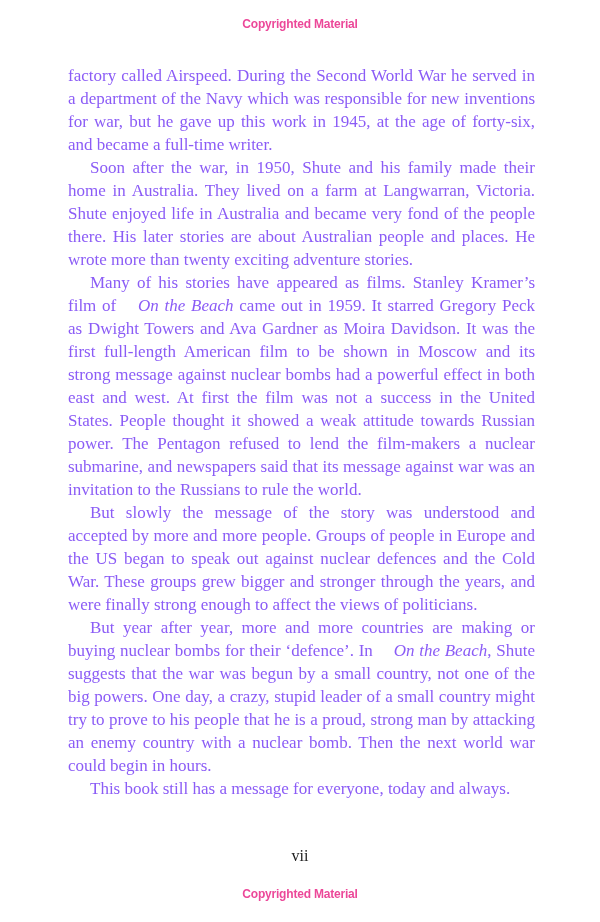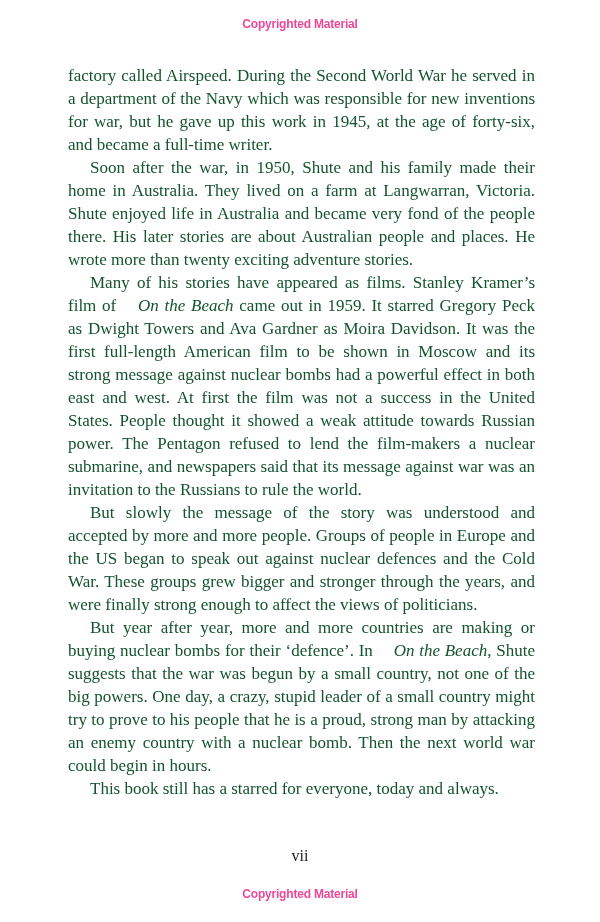--- a/index.html
+++ b/index.html
@@ -25,21 +25,21 @@
     letter-spacing: -0.2px;
     color: #ec4899;
   }
   .copyright-banner.top { top: 17px; }
   .copyright-banner.bottom { top: 887px; }
   .text-block {
     position: absolute;
     left: 68px;
     top: 64px;
     width: 467px;
-    color: #14532d;
+    color: #8b5cf6;
     font-size: 17px;
     line-height: 23px;
     text-align: justify;
   }
   .para {
     margin: 0;
     padding: 0;
   }
   .para.indent {
     text-indent: 22px;
@@ -70,21 +70,21 @@
     <p class="para"><span>factory called Airspeed. During the Second World War he served in a department of the Navy which was responsible for new inventions for war, but he gave up this work in 1945, at the age of forty-six, and became a full-time writer.</span></p>
 
     <p class="para indent"><span>Soon after the war, in 1950, Shute and his family made their home in Australia. They lived on a farm at Langwarran, Victoria. Shute enjoyed life in Australia and became very fond of the people there. His later stories are about Australian people and places. He wrote more than twenty exciting adventure stories.</span></p>
 
     <p class="para indent"><span>Many of his stories have appeared as films. Stanley Kramer’s film of </span><span class="italic">On the Beach</span><span> came out in 1959. It starred Gregory Peck as Dwight Towers and Ava Gardner as Moira Davidson. It was the first full-length American film to be shown in Moscow and its strong message against nuclear bombs had a powerful effect in both east and west. At first the film was not a success in the United States. People thought it showed a weak attitude towards Russian power. The Pentagon refused to lend the film-makers a nuclear submarine, and newspapers said that its message against war was an invitation to the Russians to rule the world.</span></p>
 
     <p class="para indent"><span>But slowly the message of the story was understood and accepted by more and more people. Groups of people in Europe and the US began to speak out against nuclear defences and the Cold War. These groups grew bigger and stronger through the years, and were finally strong enough to affect the views of politicians.</span></p>
 
     <p class="para indent"><span>But year after year, more and more countries are making or buying nuclear bombs for their ‘defence’. In </span><span class="italic">On the Beach</span><span>, Shute suggests that the war was begun by a small country, not one of the big powers. One day, a crazy, stupid leader of a small country might try to prove to his people that he is a proud, strong man by attacking an enemy country with a nuclear bomb. Then the next world war could begin in hours.</span></p>
 
-    <p class="para indent"><span>This book still has a starred for everyone, today and always.</span></p>
+    <p class="para indent"><span>This book still has a message for everyone, today and always.</span></p>
 
   </div>
 
   <div class="page-number">vii</div>
 
   <div class="copyright-banner bottom">Copyrighted Material</div>
 
 </div>
 
 </body></html>

